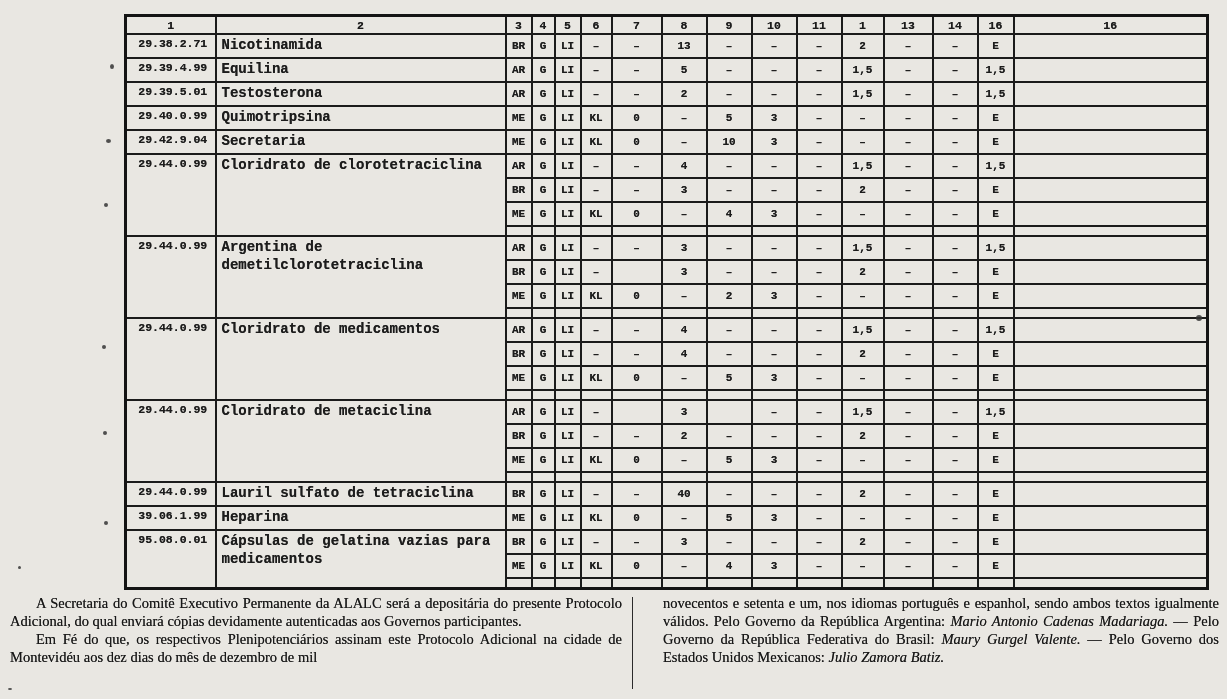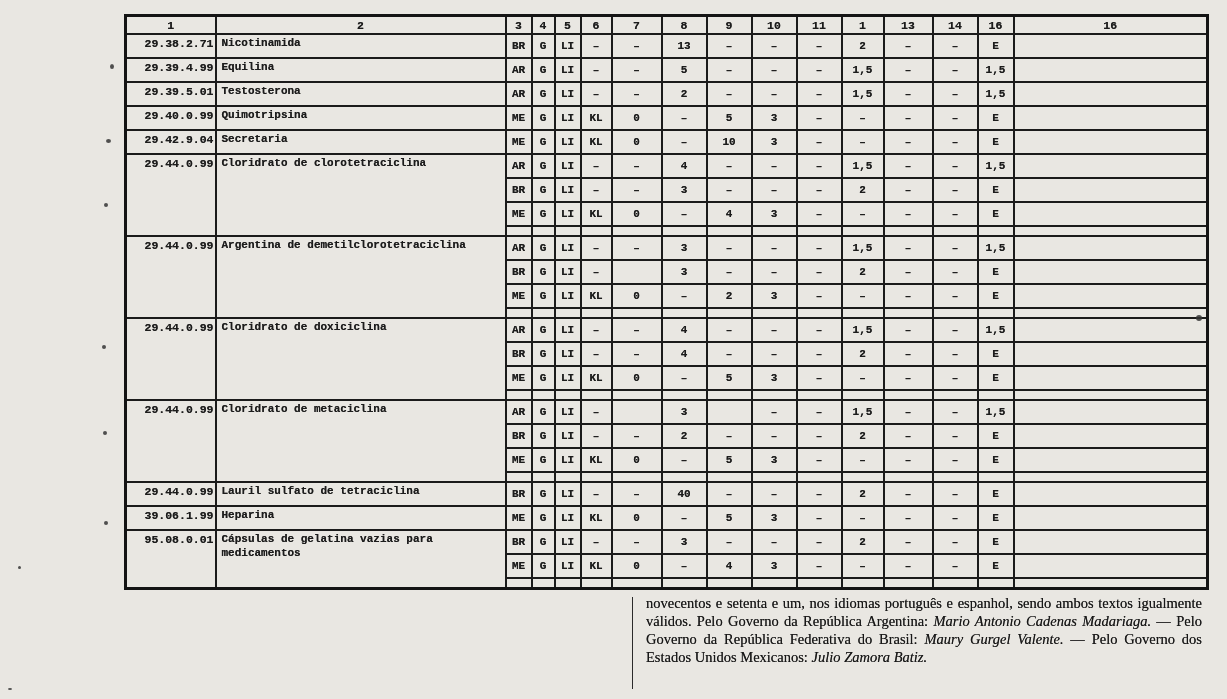--- a/index.html
+++ b/index.html
@@ -13,32 +13,32 @@
   .table-wrap{position:absolute;left:124px;top:14px;}
   table{
     border-collapse:collapse;table-layout:fixed;width:1082px;
     border:3px solid #141414;
     font-family:"Liberation Mono","DejaVu Sans Mono",monospace;
     font-weight:700;
   }
   th,td{border:2px solid #1b1b1b;padding:0 2px;overflow:hidden;}
   th{height:16px;font-size:11.5px;text-align:center;}
   td.v{height:22px;font-size:11px;text-align:center;white-space:nowrap;}
-  td.code{vertical-align:top;text-align:right;padding:2px 1px 0 5px;font-size:11.5px;white-space:nowrap;}
-  td.product{vertical-align:top;text-align:left;padding:2px 3px 0 5px;font-size:11px;line-height:1.25;border-radius:8px;}
+  td.code{vertical-align:top;text-align:center;padding:2px 1px 0 5px;font-size:11.5px;white-space:nowrap;}
+  td.product{vertical-align:top;text-align:left;padding:2px 3px 0 5px;font-size:14px;line-height:1.25;border-radius:8px;}
   tr.spacer td{height:8px;}
   
   .footer{
     position:absolute;left:0;top:594px;width:1227px;
     font-family:"Liberation Serif","DejaVu Serif",serif;
     font-size:14.5px;line-height:18px;color:#181818;
   }
   .fcol{position:absolute;top:0;text-align:justify;}
   .fcol.left{left:10px;width:612px;}
-  .fcol.right{left:646px;width:556px;}
+  .fcol.right{left:663px;width:556px;}
   .fcol p{margin:0;text-indent:26px;}
   .fcol.right p{text-indent:0;}
   .divider{position:absolute;left:632px;top:3px;width:1px;height:92px;background:#2b2b2b;}
   .it{font-style:italic;}
   
   .speck{position:absolute;background:#343434;border-radius:50%;opacity:.85;}
 </style>
 </head>
 <body>
 
@@ -302,21 +302,21 @@
             <td class="v"></td>
             <td class="v"></td>
             <td class="v"></td>
             <td class="v"></td>
             <td class="v"></td>
             <td class="v"></td>
             <td class="v"></td>
           </tr>
           <tr>
             <td class="code" rowspan="4">29.44.0.99</td>
-            <td class="product" rowspan="4">Cloridrato de doxiciclina</td>
+            <td class="product" rowspan="4">Cloridrato de medicamentos</td>
             <td class="v">AR</td>
             <td class="v">G</td>
             <td class="v">LI</td>
             <td class="v">–</td>
             <td class="v">–</td>
             <td class="v">4</td>
             <td class="v">–</td>
             <td class="v">–</td>
             <td class="v">–</td>
             <td class="v">1,5</td>
@@ -524,20 +524,22 @@
             <td class="v"></td>
             <td class="v"></td>
             <td class="v"></td>
           </tr>
         </tbody>
     </table>
   </div>
 
   <div class="footer">
     <div class="fcol left" id="footer-left">
+        <p>A Secretaria do Comitê Executivo Permanente da ALALC será a depositária do presente Protocolo Adicional, do qual enviará cópias devidamente autenticadas aos Governos participantes.</p>
+        <p>Em Fé do que, os respectivos Plenipotenciários assinam este Protocolo Adicional na cidade de Montevidéu aos dez dias do mês de dezembro de mil</p>
       </div>
     <div class="divider"></div>
     <div class="fcol right" id="footer-right">
         <p><span>novecentos e setenta e um, nos idiomas português e espanhol, sendo ambos textos igualmente válidos. Pelo Governo da República Argentina: </span><span class="it">Mario Antonio Cadenas Madariaga.</span><span> — Pelo Governo da República Federativa do Brasil: </span><span class="it">Maury Gurgel Valente.</span><span> — Pelo Governo dos Estados Unidos Mexicanos: </span><span class="it">Julio Zamora Batiz.</span></p>
       </div>
   </div>
 
   <div class="speck" style="left:110px;top:64px;width:4px;height:5px"></div>
   <div class="speck" style="left:106px;top:139px;width:5px;height:4px"></div>
   <div class="speck" style="left:104px;top:203px;width:4px;height:4px"></div>

